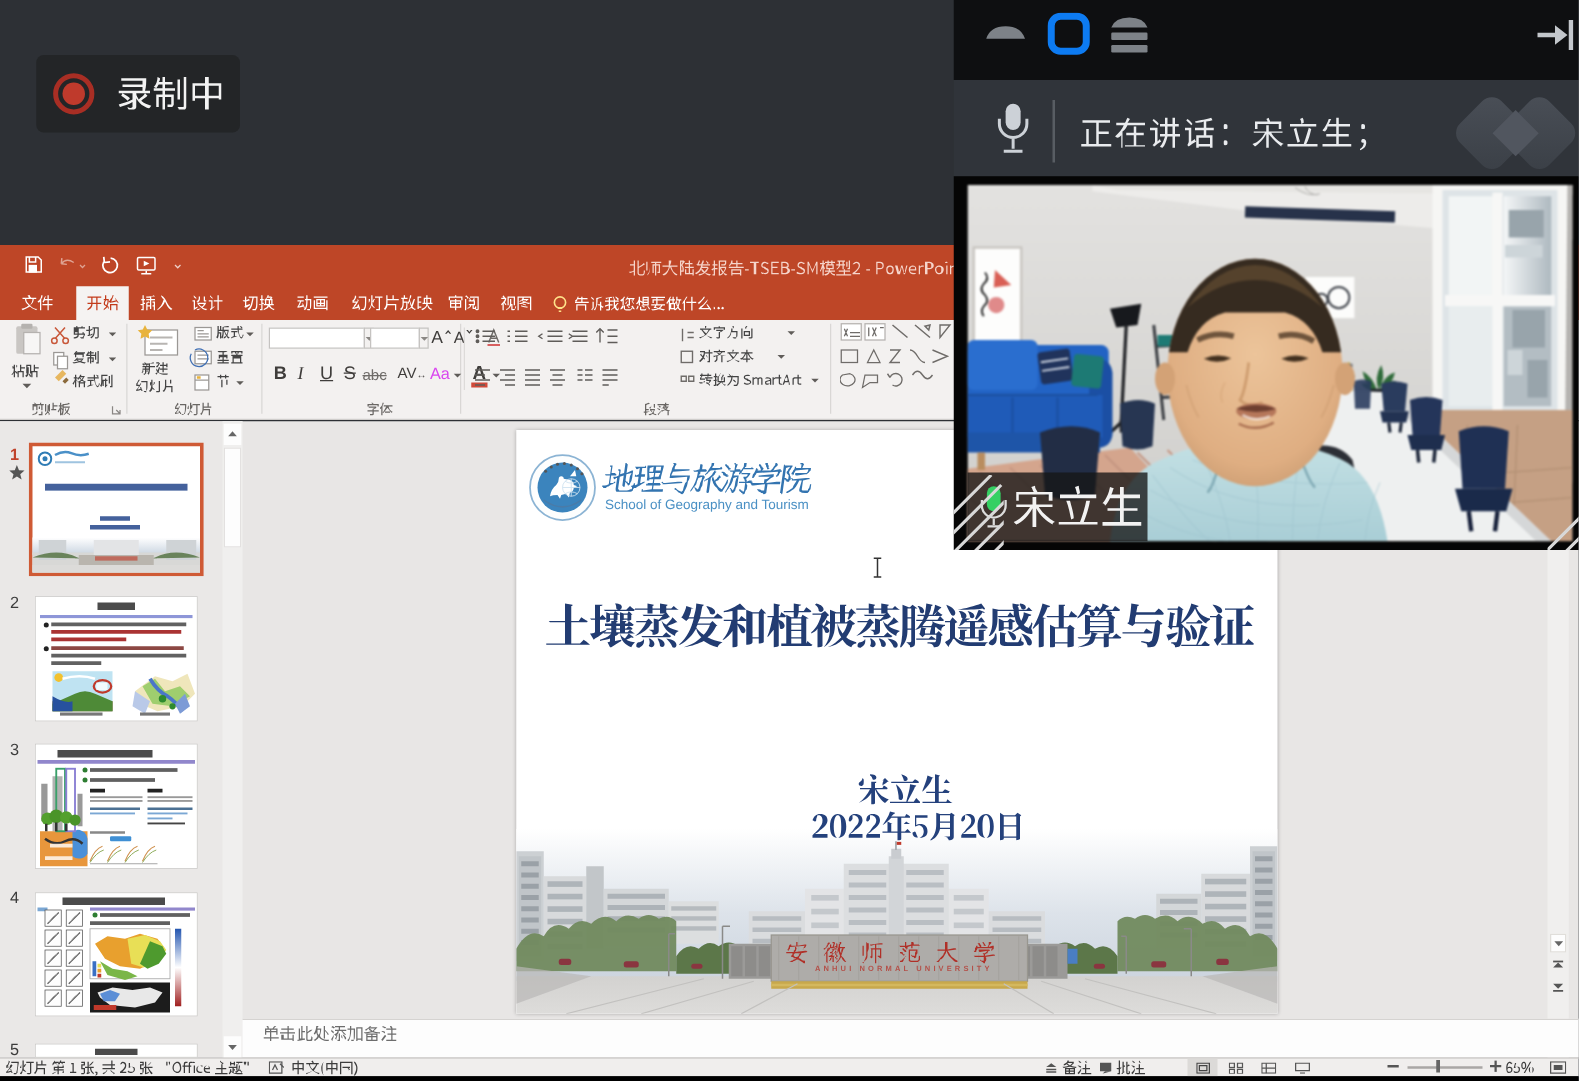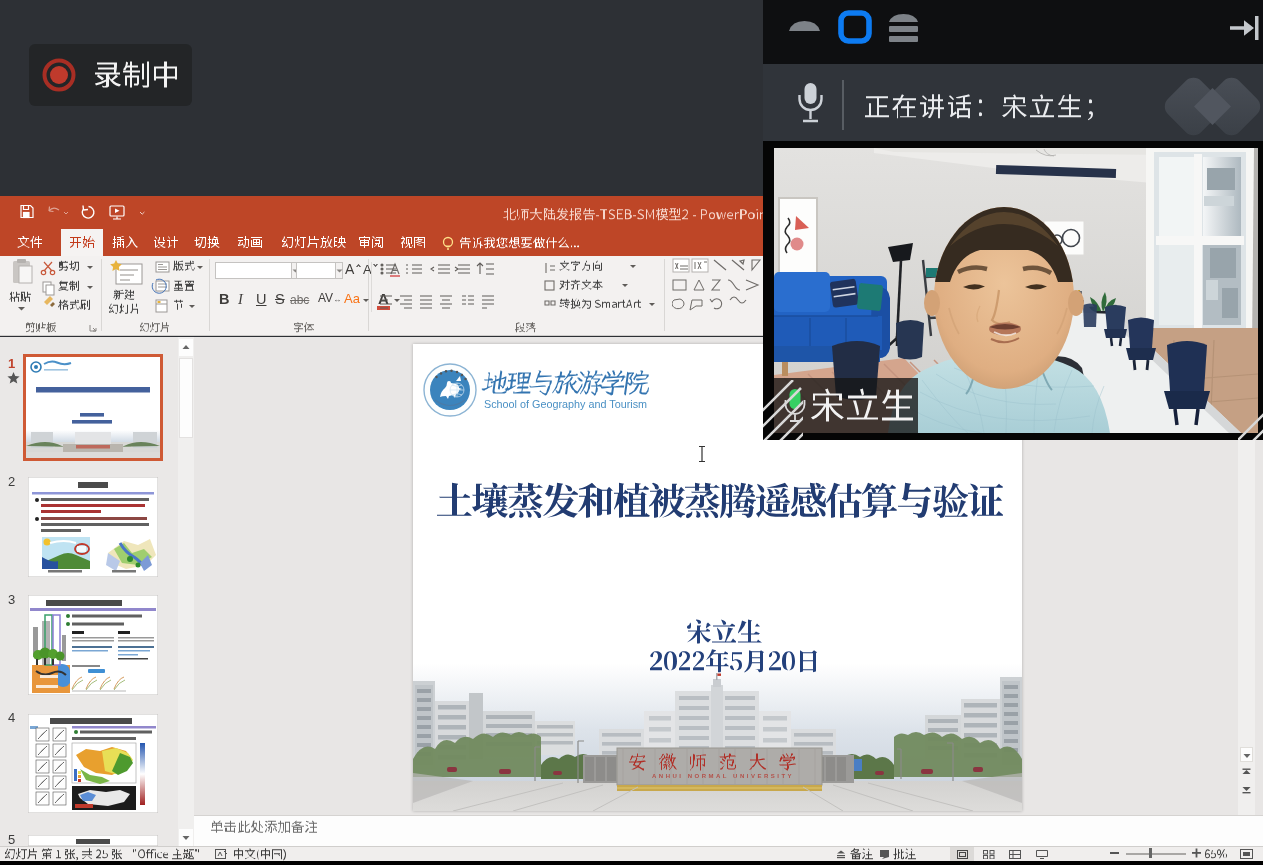--- a/index.html
+++ b/index.html
@@ -183,21 +183,21 @@
 <svg class="abs" style="left:388px;top:262px" width="14" height="15" fill="none" stroke="#6f6c69">
     <path d="M3 12 L7 2 L11 12 M4.5 8.5h5" stroke-width="1.2"></path>
     <path d="M2 14 l10 0" stroke="#d75f5f" stroke-width="1.6"></path>
   </svg>
 <div class="abs" style="left:219px;top:291px;font:bold 14.5px 'Liberation Sans',sans-serif;color:#3f3d3b;white-space:nowrap;">B</div>
 <div class="abs" style="left:238px;top:291px;font:normal 14.5px 'Liberation Sans',sans-serif;color:#3f3d3b;white-space:nowrap;"><i style="font-family:'Liberation Serif',serif">I</i></div>
 <div class="abs" style="left:256px;top:291px;font:normal 14.5px 'Liberation Sans',sans-serif;color:#3f3d3b;white-space:nowrap;"><u>U</u></div>
 <div class="abs" style="left:275px;top:291px;font:normal 14.5px 'Liberation Sans',sans-serif;color:#3f3d3b;white-space:nowrap;"><s>S</s></div>
 <div class="abs" style="left:290px;top:293px;font:normal 12px 'Liberation Sans',sans-serif;color:#6f6c69;white-space:nowrap;"><s>abc</s></div>
 <div class="abs" style="left:318px;top:291px;font:normal 12px 'Liberation Sans',sans-serif;color:#3f3d3b;white-space:nowrap;">AV<span style="font-size:8px">↔</span></div>
-<div class="abs" style="left:344px;top:291px;font:normal 13px 'Liberation Sans',sans-serif;color:#f97316;white-space:nowrap;text-align:center;">Aa</div>
+<div class="abs" style="left:344px;top:291px;font:normal 13px 'Liberation Sans',sans-serif;color:#d946ef;white-space:nowrap;text-align:center;">Aa</div>
 <svg class="abs" style="left:362px;top:298px" width="8" height="6" fill="#5f5c59">
     <path d="M1 1l3 3L7 1z"></path>
   </svg>
 <div class="abs" style="left:378px;top:290px;font:bold 15px 'Liberation Sans',sans-serif;color:#3f3d3b;white-space:nowrap;">A</div>
 <div class="abs" style="left:377px;top:306px;width:13px;height:4px;background:#d04a3a"></div>
 <svg class="abs" style="left:393px;top:298px" width="8" height="6" fill="#5f5c59">
     <path d="M1 1l3 3L7 1z"></path>
   </svg>
 <div class="abs" style="left:371px;top:262px;width:1px;height:50px;background:#dddbd9"></div>
 <svg class="abs" style="left:376px;top:260px" width="290" height="56" fill="none" stroke="#5f5c59">

